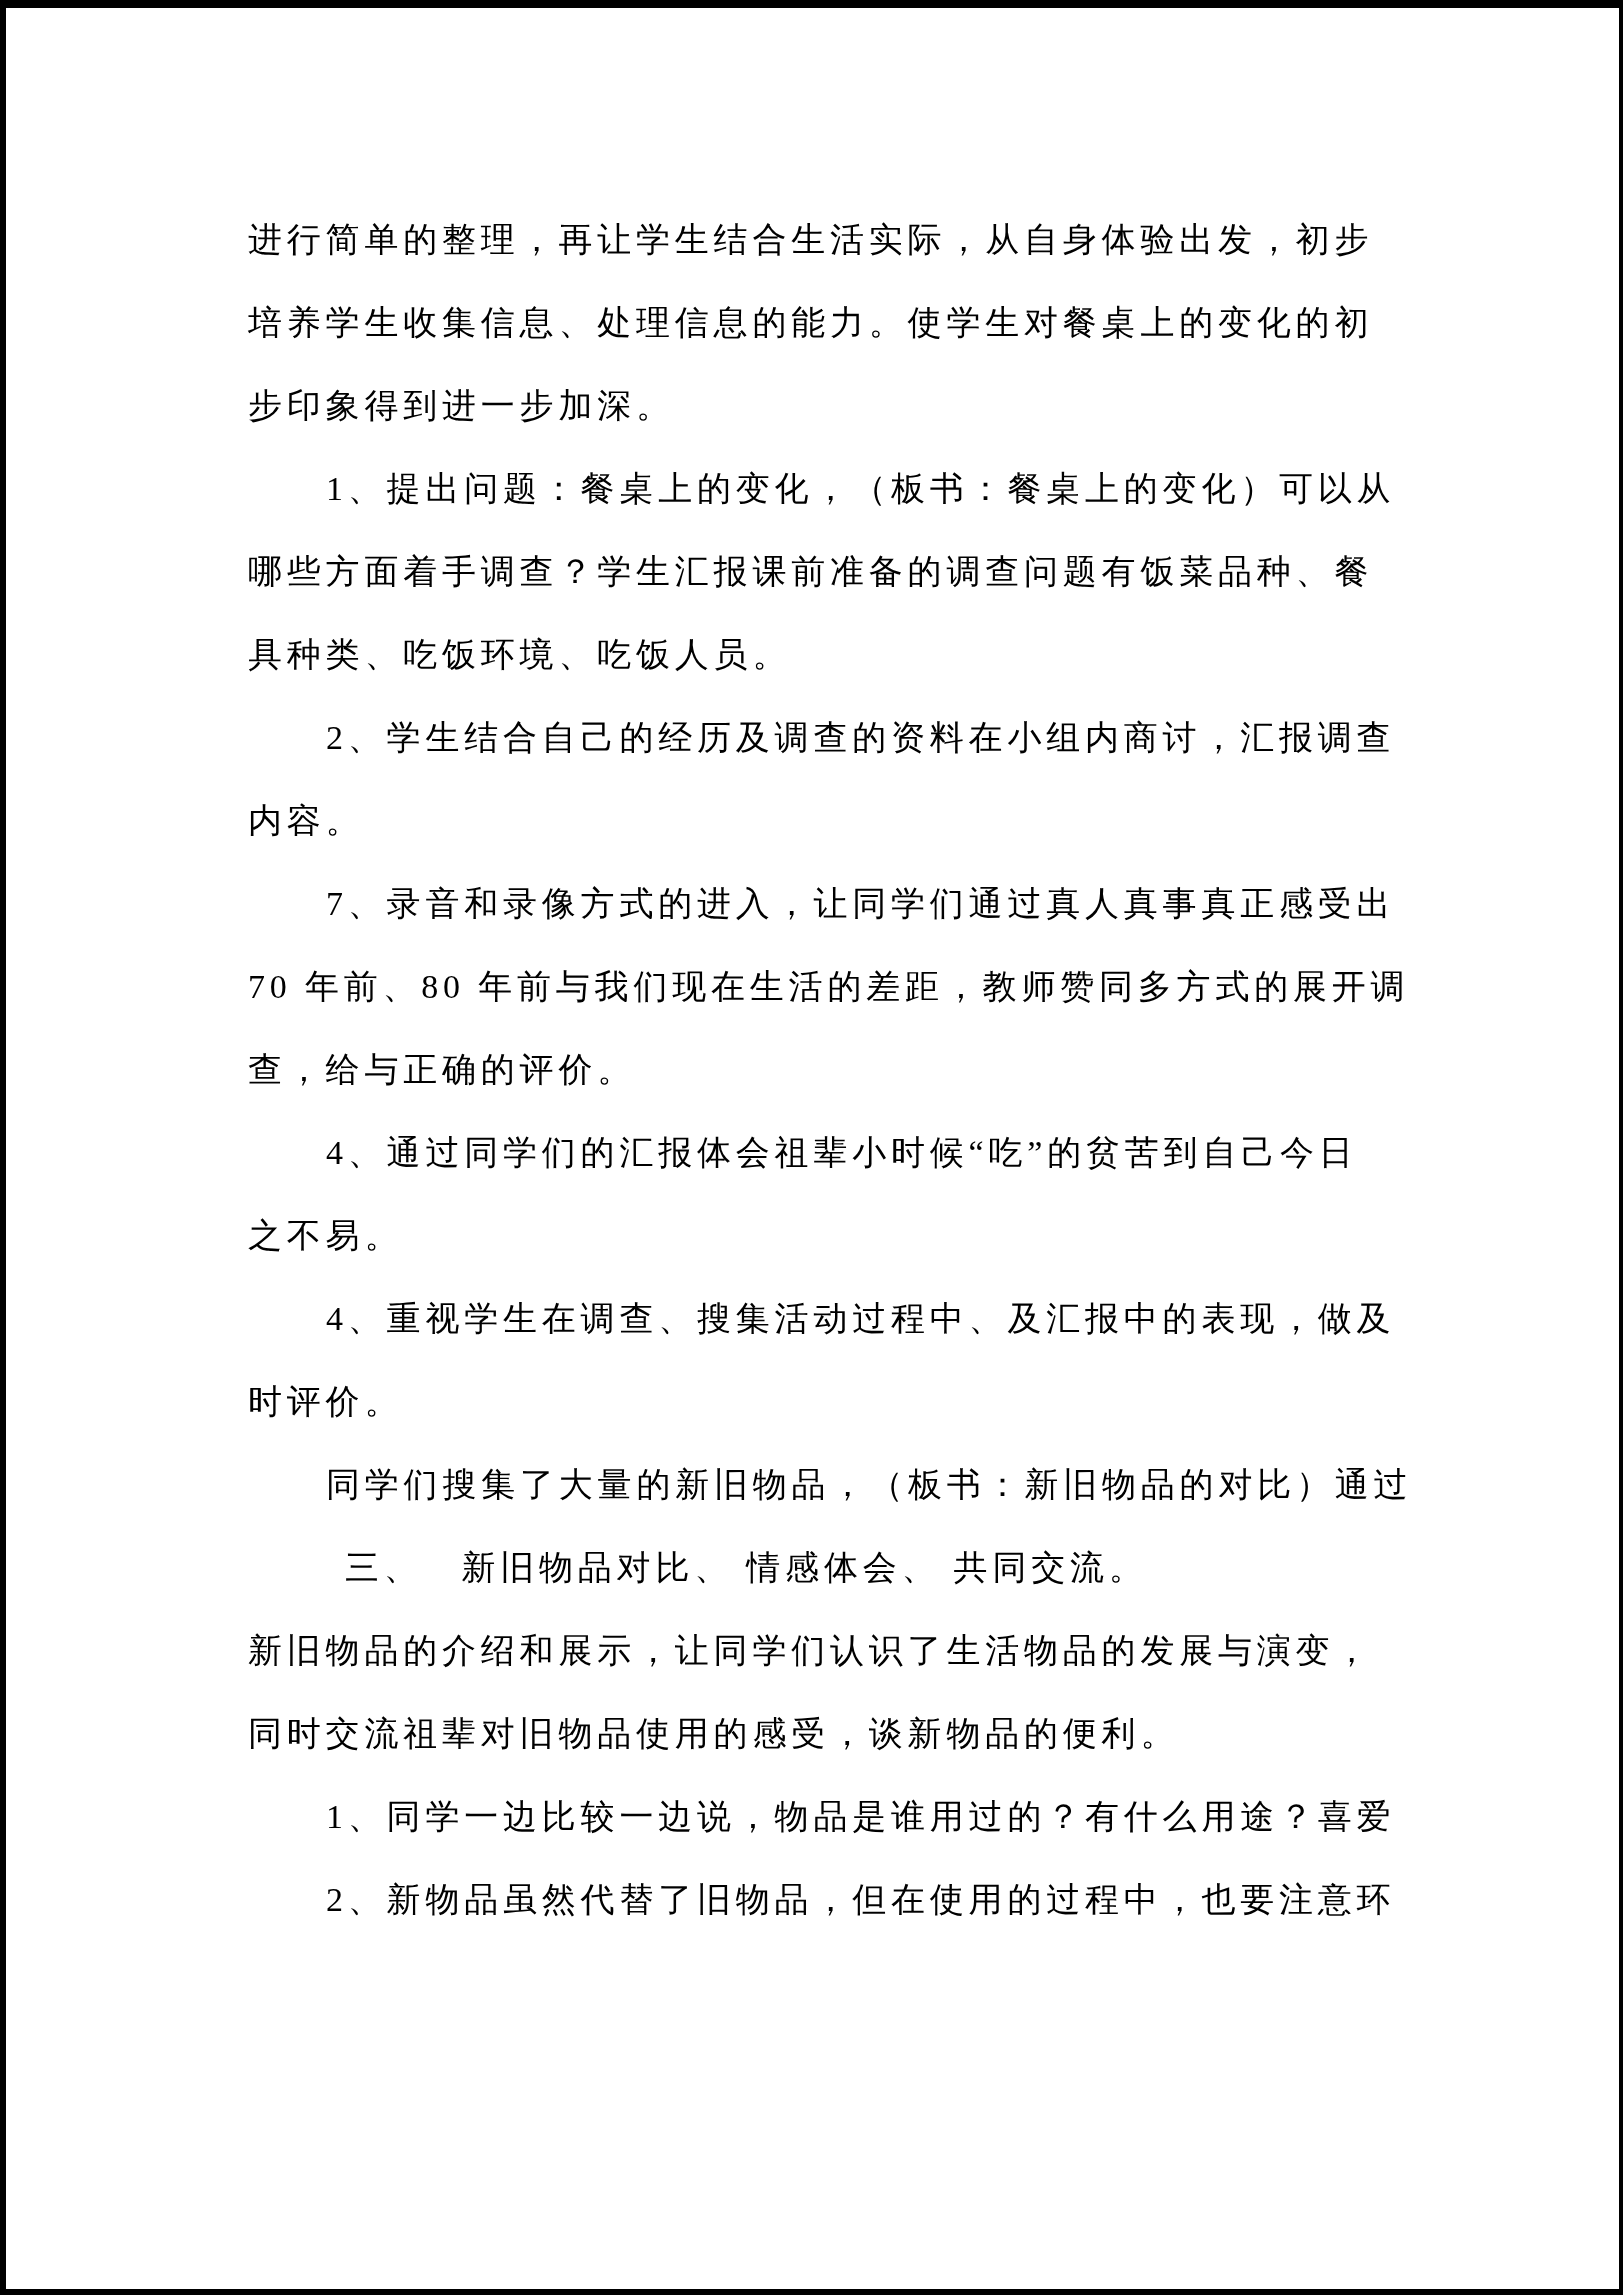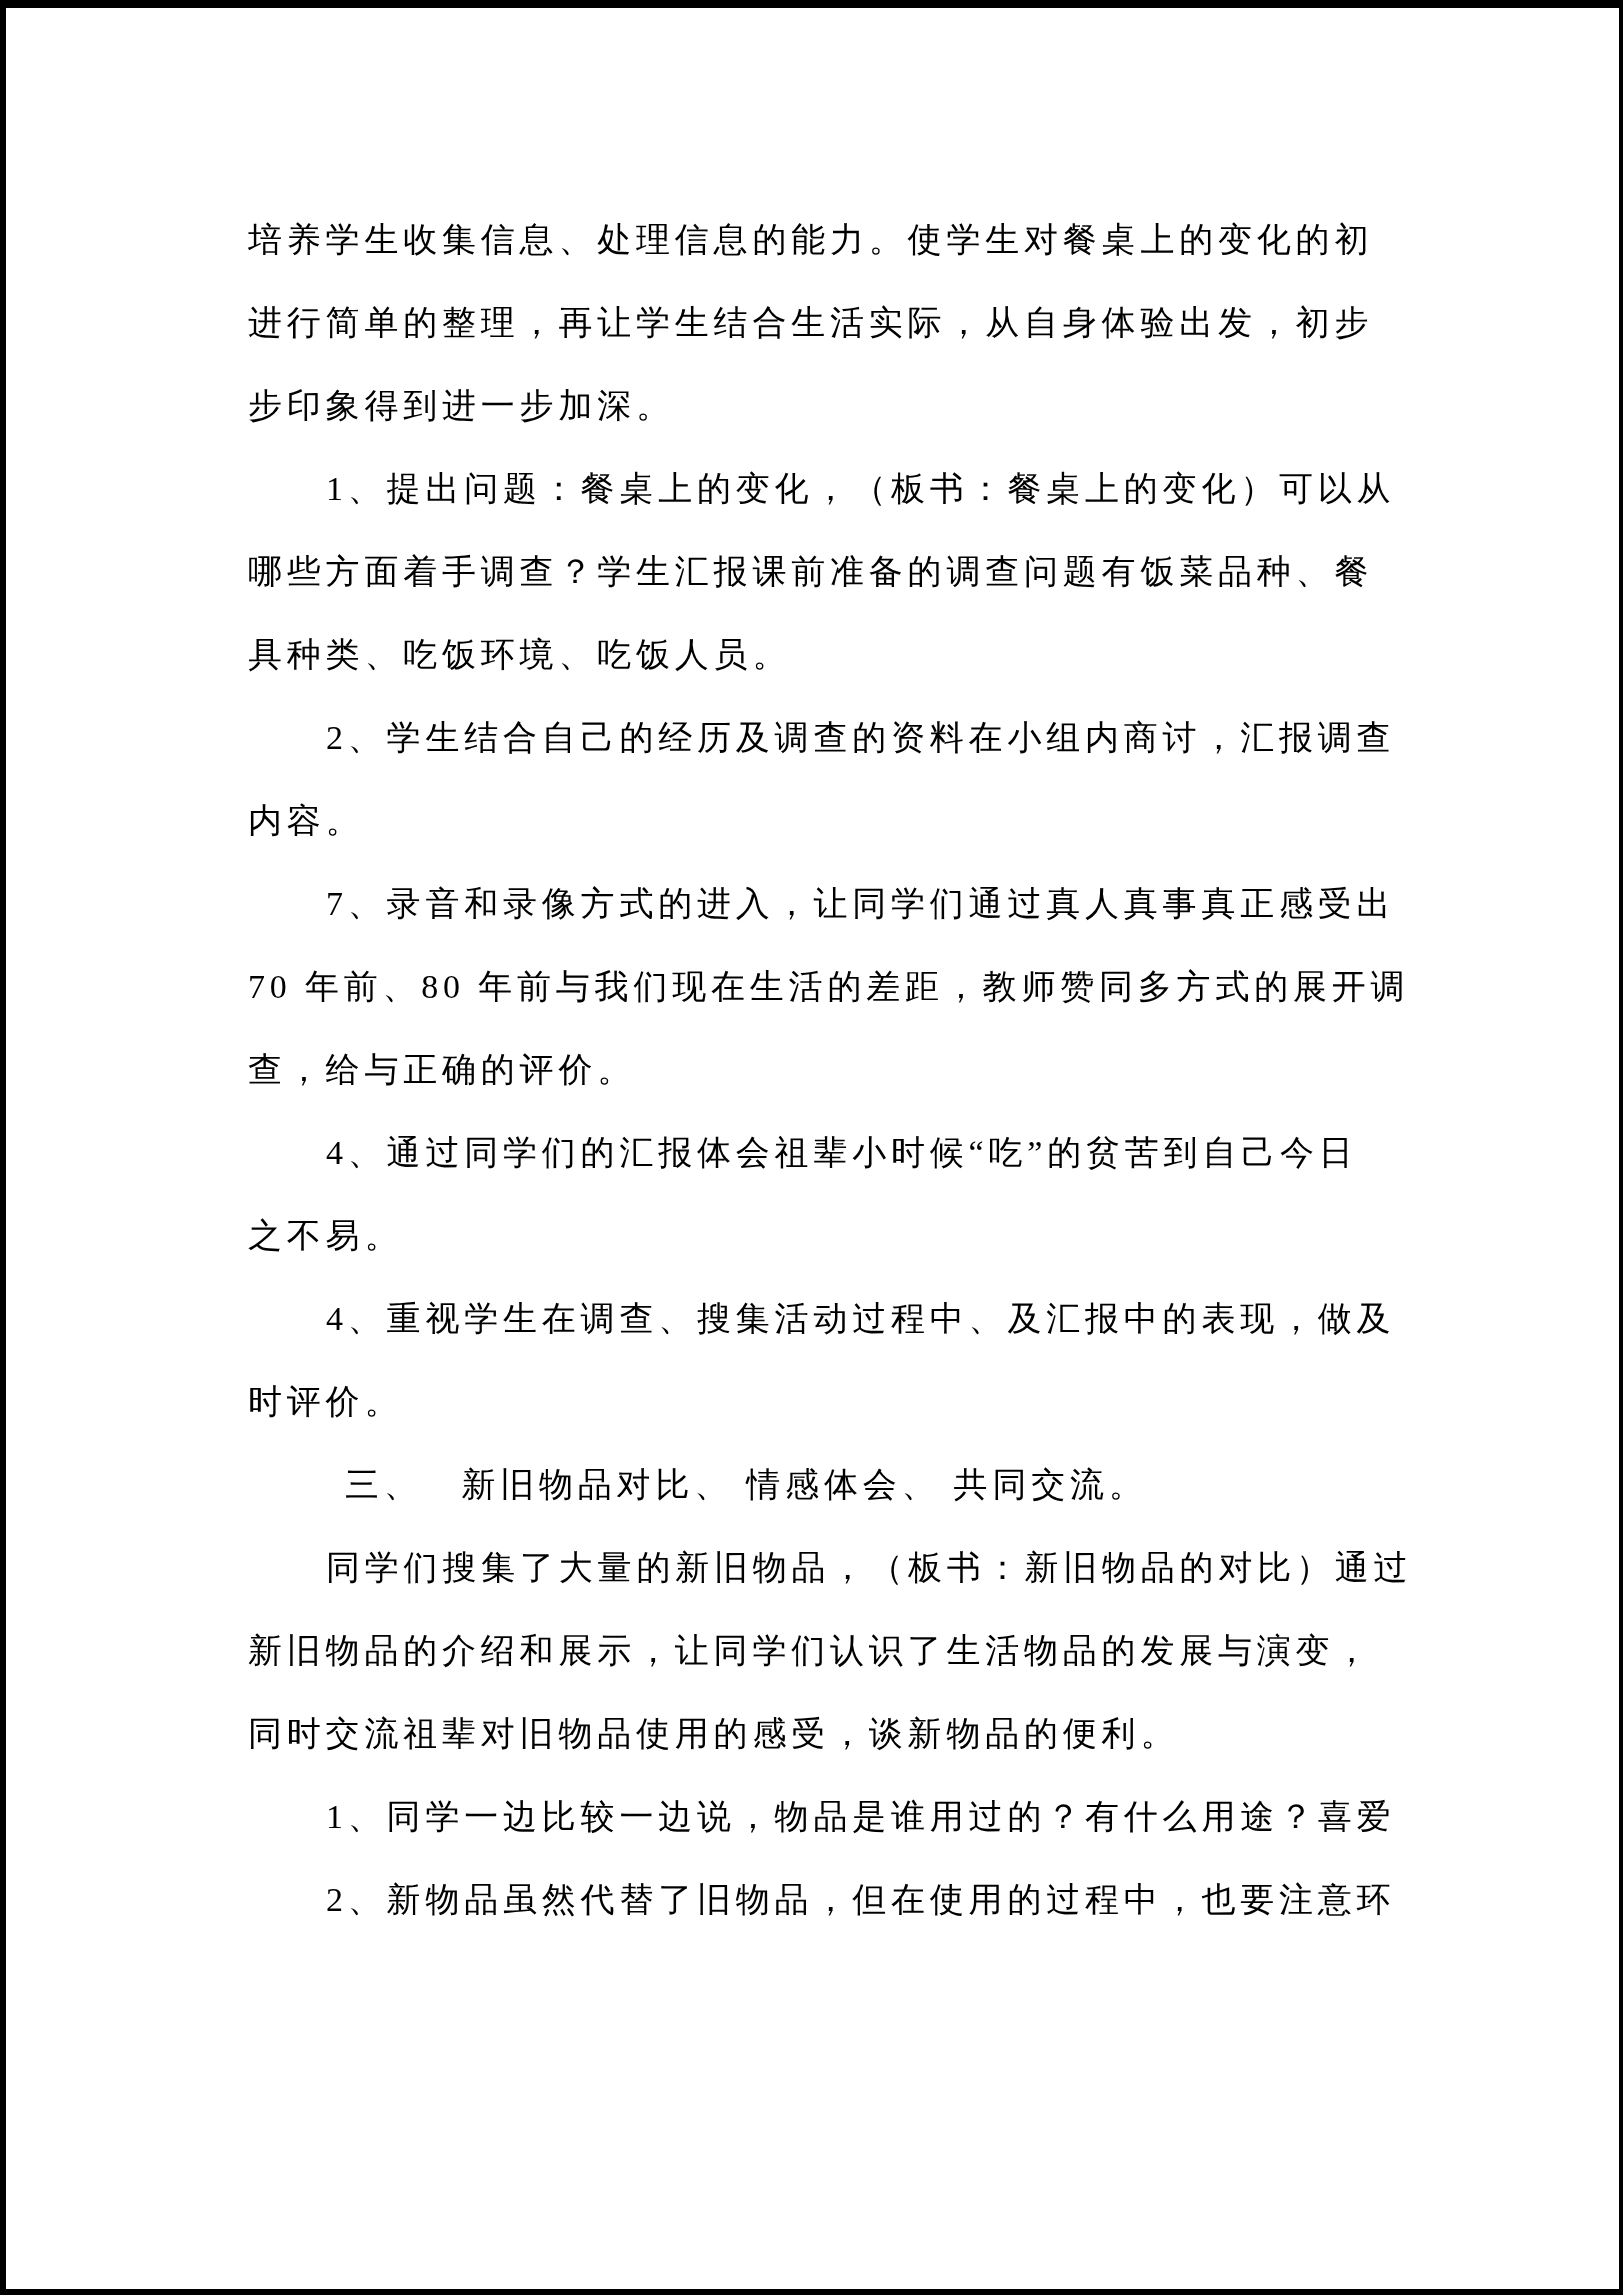--- a/index.html
+++ b/index.html
@@ -38,36 +38,36 @@
   }
   .ind-0 { padding-left: 0; }
   .ind-1 { padding-left: 78px; }  
   .ind-2 { padding-left: 97px; }  
 </style>
 </head>
 <body>
 
 <div class="page">
   <div class="text-block" id="text-block">
+      <div class="text-line ind-0">进行简单的整理，再让学生结合生活实际，从自身体验出发，初步</div>
       <div class="text-line ind-0">培养学生收集信息、处理信息的能力。使学生对餐桌上的变化的初</div>
-      <div class="text-line ind-0">进行简单的整理，再让学生结合生活实际，从自身体验出发，初步</div>
       <div class="text-line ind-0">步印象得到进一步加深。</div>
       <div class="text-line ind-1">1、提出问题：餐桌上的变化，（板书：餐桌上的变化）可以从</div>
       <div class="text-line ind-0">哪些方面着手调查？学生汇报课前准备的调查问题有饭菜品种、餐</div>
       <div class="text-line ind-0">具种类、吃饭环境、吃饭人员。</div>
       <div class="text-line ind-1">2、学生结合自己的经历及调查的资料在小组内商讨，汇报调查</div>
       <div class="text-line ind-0">内容。</div>
       <div class="text-line ind-1">7、录音和录像方式的进入，让同学们通过真人真事真正感受出</div>
       <div class="text-line ind-0">70 年前、80 年前与我们现在生活的差距，教师赞同多方式的展开调</div>
       <div class="text-line ind-0">查，给与正确的评价。</div>
       <div class="text-line ind-1">4、通过同学们的汇报体会祖辈小时候“吃”的贫苦到自己今日</div>
       <div class="text-line ind-0">之不易。</div>
       <div class="text-line ind-1">4、重视学生在调查、搜集活动过程中、及汇报中的表现，做及</div>
       <div class="text-line ind-0">时评价。</div>
+      <div class="text-line ind-1">同学们搜集了大量的新旧物品，（板书：新旧物品的对比）通过</div>
       <div class="text-line ind-2">三、　新旧物品对比、 情感体会、 共同交流。</div>
-      <div class="text-line ind-1">同学们搜集了大量的新旧物品，（板书：新旧物品的对比）通过</div>
       <div class="text-line ind-0">新旧物品的介绍和展示，让同学们认识了生活物品的发展与演变，</div>
       <div class="text-line ind-0">同时交流祖辈对旧物品使用的感受，谈新物品的便利。</div>
       <div class="text-line ind-1">1、同学一边比较一边说，物品是谁用过的？有什么用途？喜爱</div>
       <div class="text-line ind-1">2、新物品虽然代替了旧物品，但在使用的过程中，也要注意环</div>
     </div>
 </div>
 
 
 </body></html>

